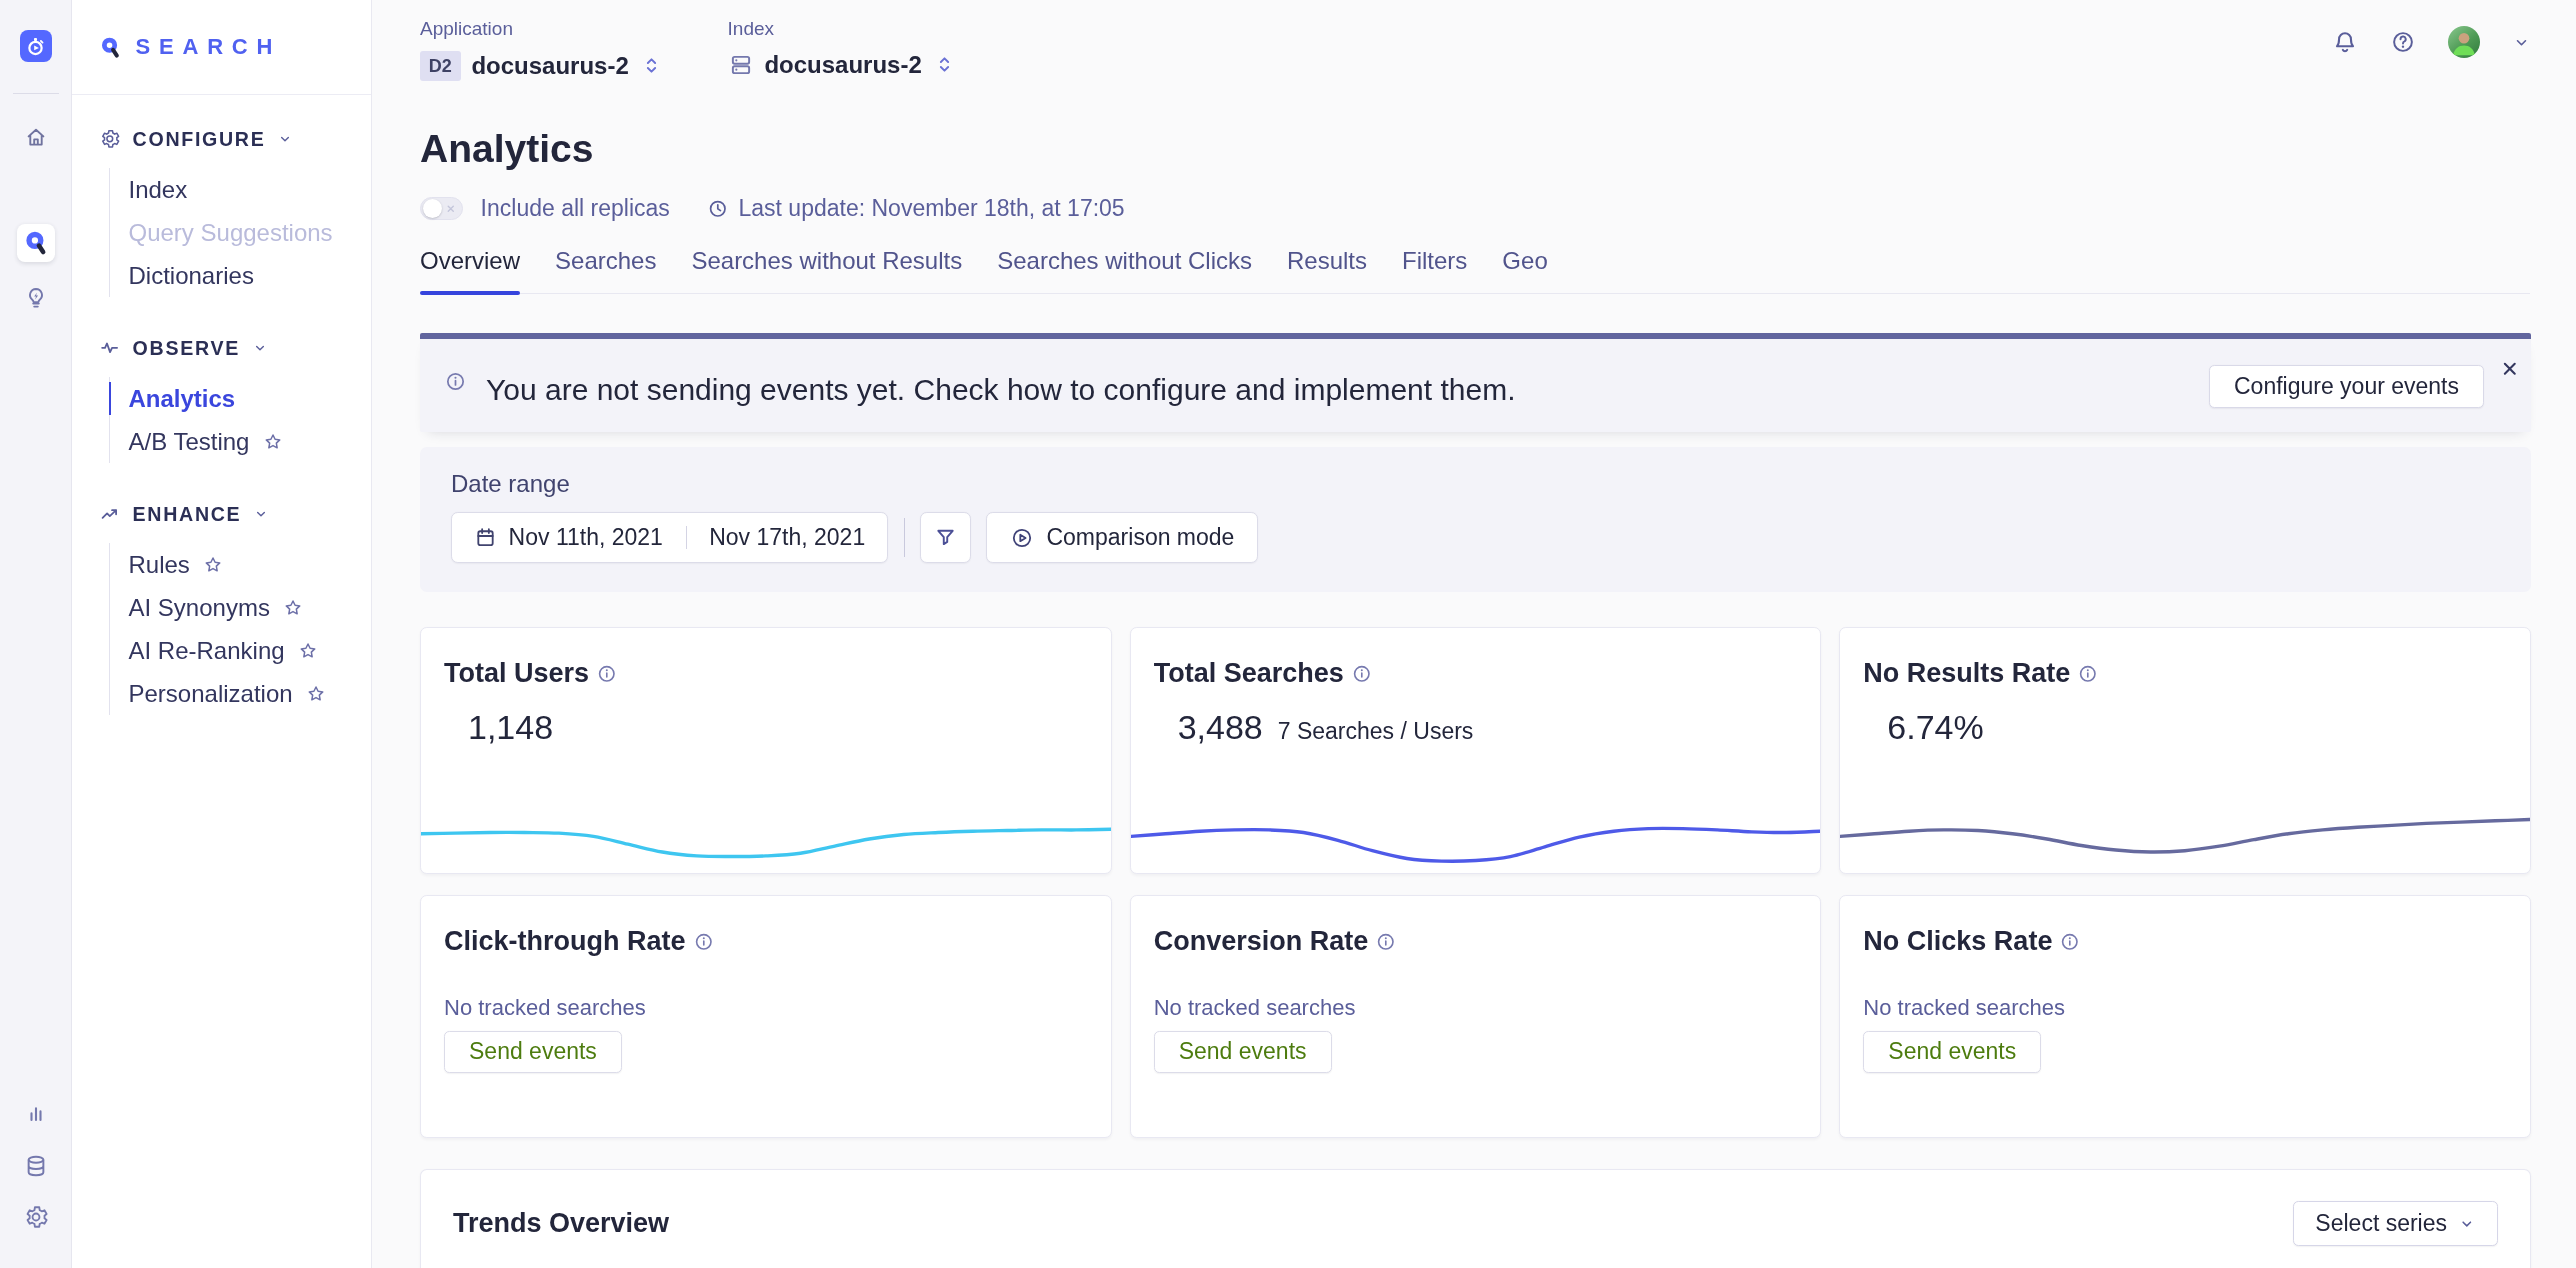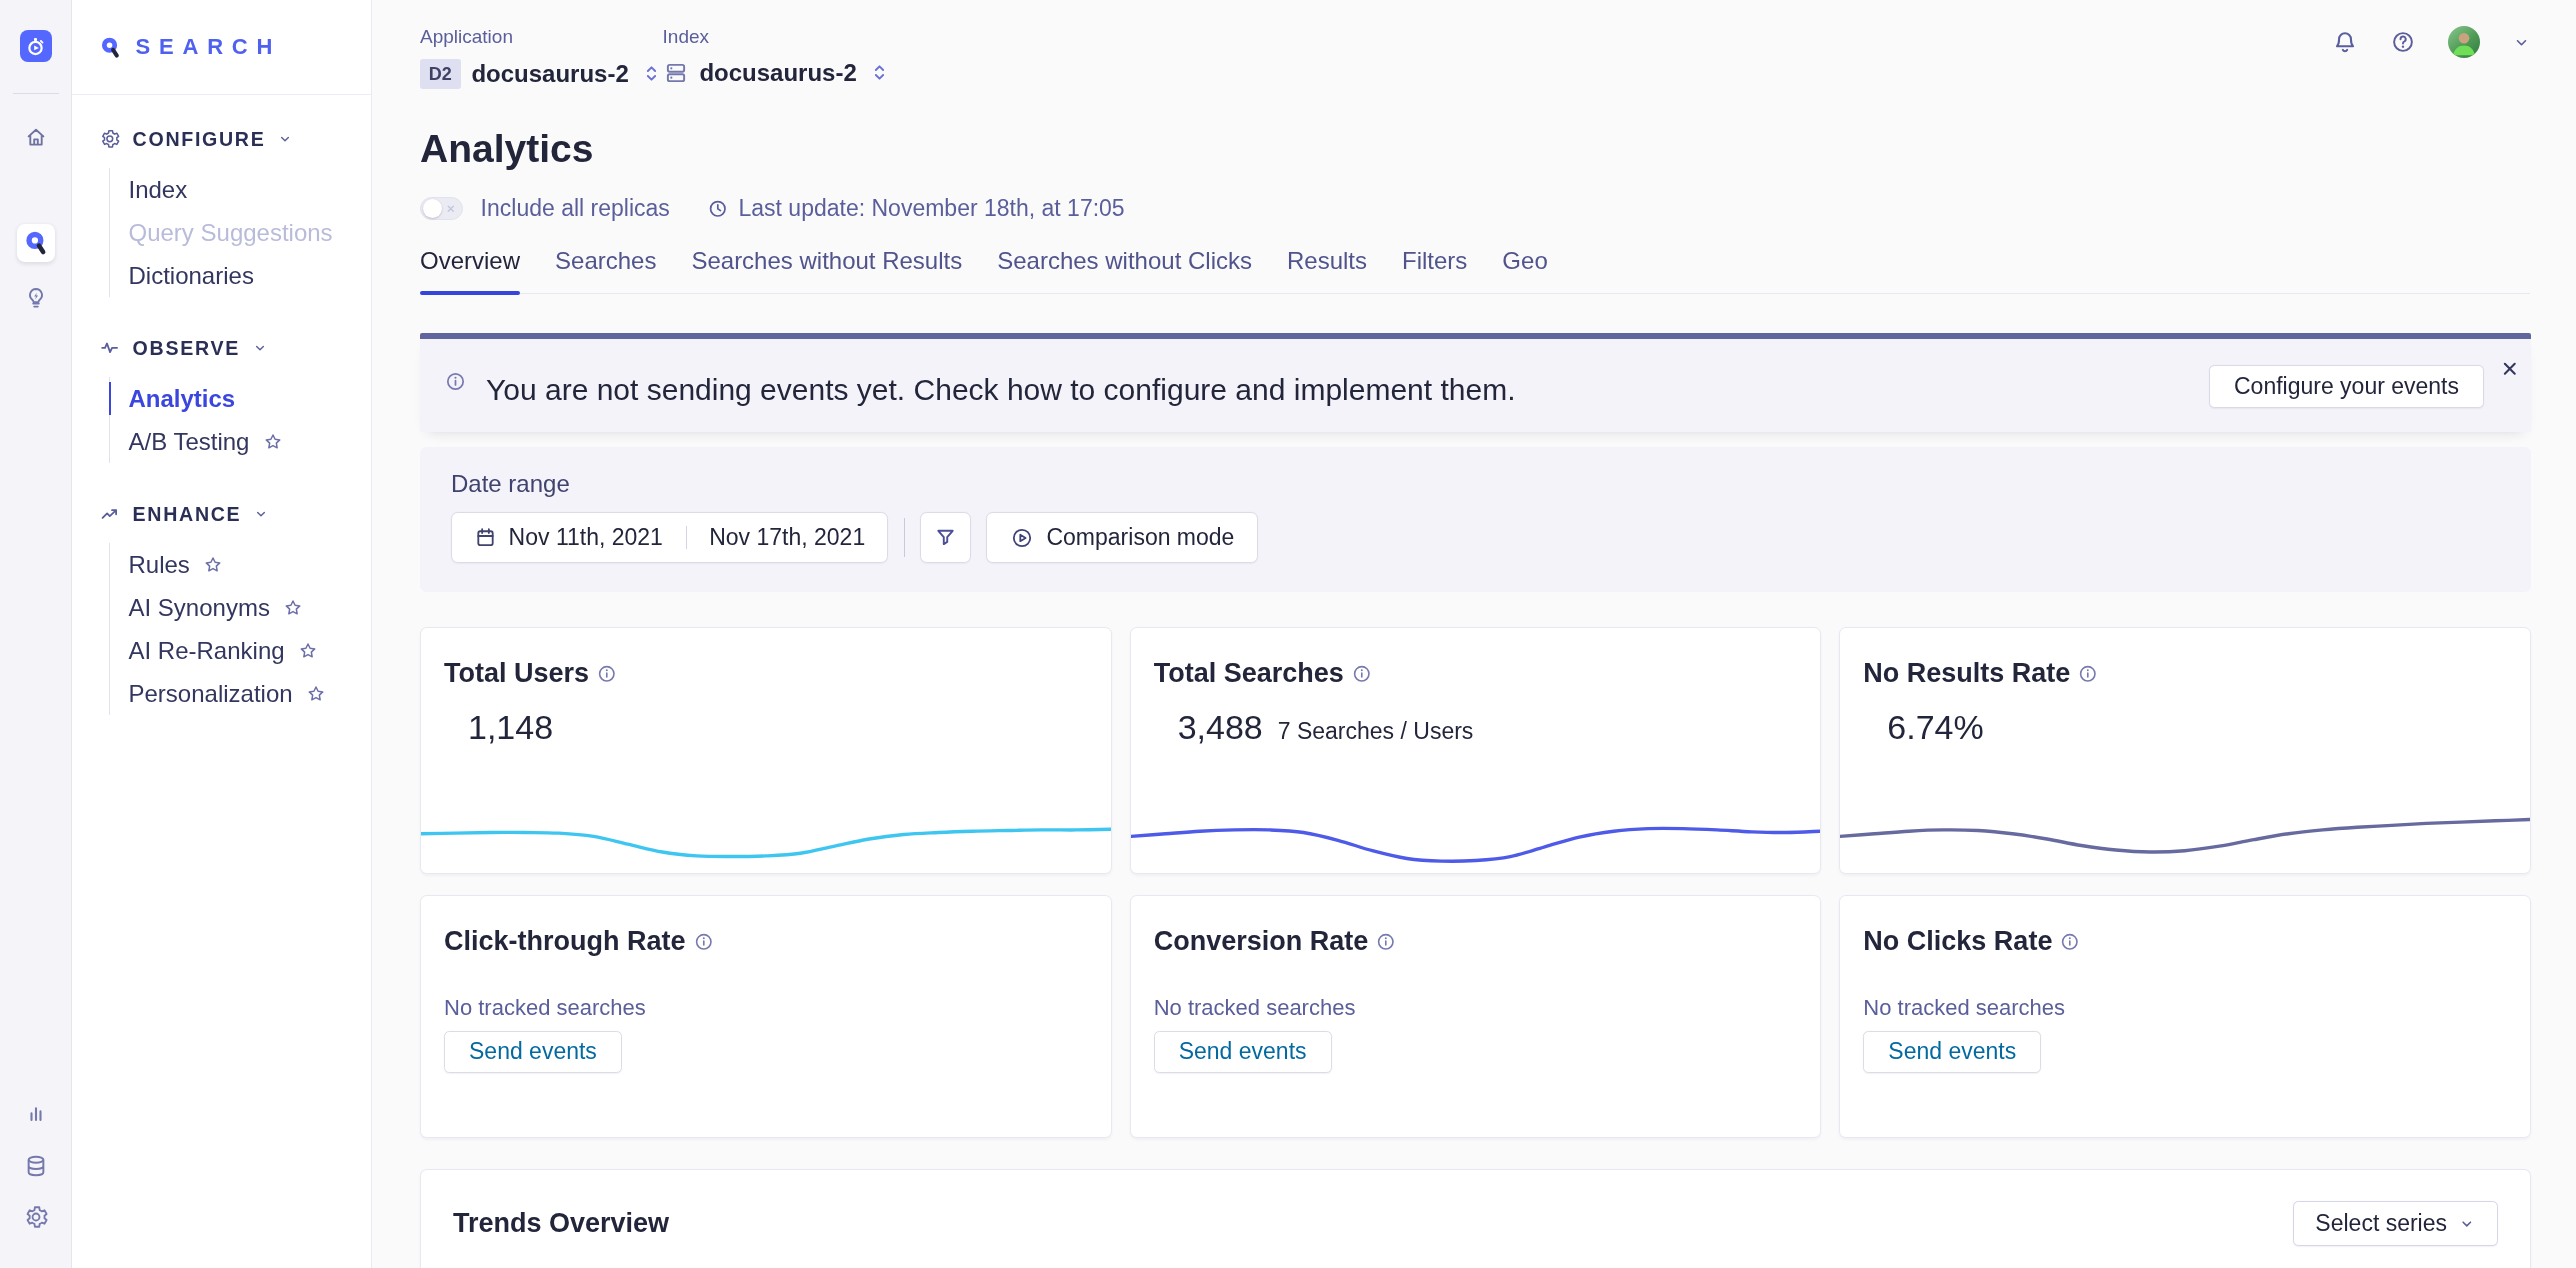--- a/index.html
+++ b/index.html
@@ -65,21 +65,21 @@
   .nav-item.active { color:#3a46dd; font-weight:bold; }
   .nav-item.active::before {
     content:""; position:absolute; left:-20px; top:5.4px; bottom:5.4px; width:2px;
     background:#3a46dd;
   }
   .nav-item .star { margin-left:13.5px; }
 
   
   .main { position:absolute; left:373px; top:0; right:0; bottom:0; }
 
-  .hdr-selectors { position:absolute; top:26px; left:47px; display:flex; }
+  .hdr-selectors { position:absolute; top:18px; left:47px; display:flex; gap:65px; }
   .sel-label { font-size:19px; color:#5a5e9a; }
   .sel-row { margin-top:10.8px; display:flex; align-items:center; gap:10.8px; cursor:pointer; }
   .badge-d2 {
     background:#dfdff2; color:#3f4265; font-weight:bold; font-size:18px;
     border-radius:3px; padding:6px 8.8px; line-height:1;
   }
   .sel-name { font-size:24px; font-weight:bold; color:#23263b; }
 
   .hdr-right {
     position:absolute; top:26px; right:45px;
@@ -170,21 +170,21 @@
   .card-head { display:flex; align-items:center; gap:7px; }
   .card-title { font-size:27px; font-weight:bold; color:#23263b; }
   .card-value-row { margin-top:19px; display:flex; align-items:baseline; gap:15px; }
   .card-value { font-size:34px; color:#23263b;margin-left:24px; }
   .card-sub { font-size:23px; color:#23263b; }
   .spark { position:absolute; left:0; right:0; bottom:8px; height:65px; width:100%; }
   .empty-label { margin-top:38px; font-size:22px; color:#5a5e9a; }
   .send-btn {
     margin-top:9.5px; height:42px; padding:0 24px; display:inline-flex; align-items:center;
     background:#ffffff; border:0.7px solid #dcdce9; border-radius:5.4px;
-    font-size:23px; color:#0369a1; cursor:pointer;
+    font-size:23px; color:#4d7c0f; cursor:pointer;
     box-shadow:0 0.7px 1.4px rgba(35,38,59,.06);
   }
 
   
   .trends {
     position:absolute; top:1169px; left:47px; width:2111px; height:108px;
     background:#ffffff; border:0.7px solid #e8e8f2; border-bottom:none;
     border-radius:6.8px 6.8px 0 0; box-shadow:0 1.4px 2.7px rgba(35,38,59,.04);
     display:flex; align-items:center; justify-content:space-between;
     padding:0 32px;

